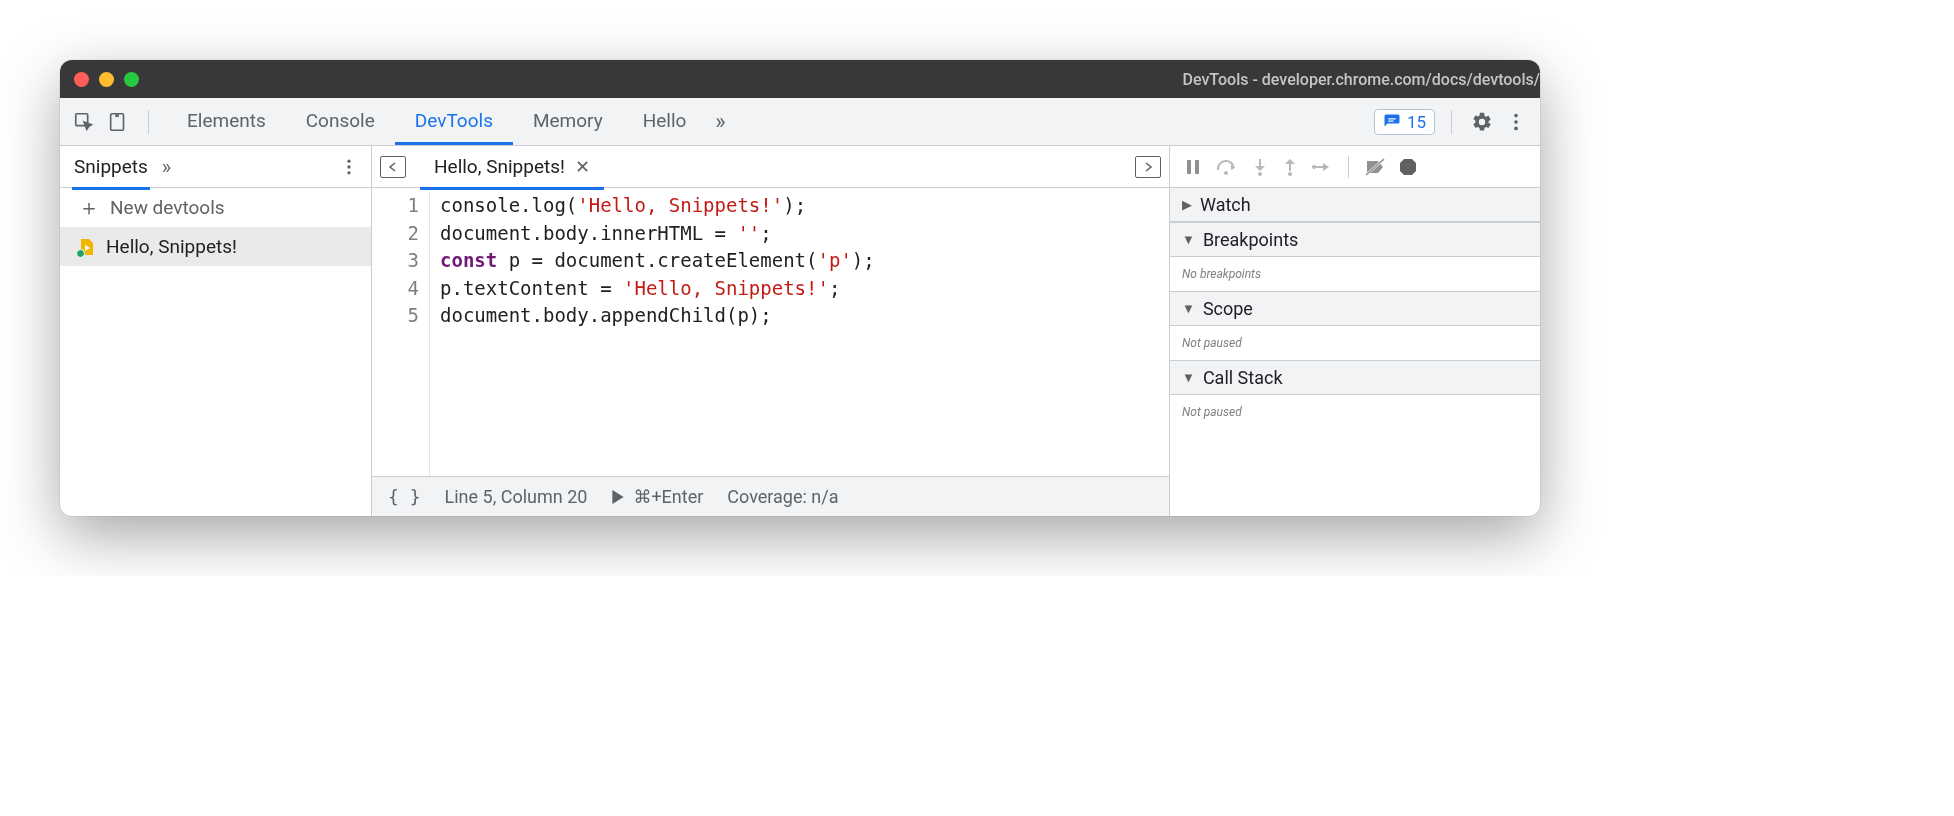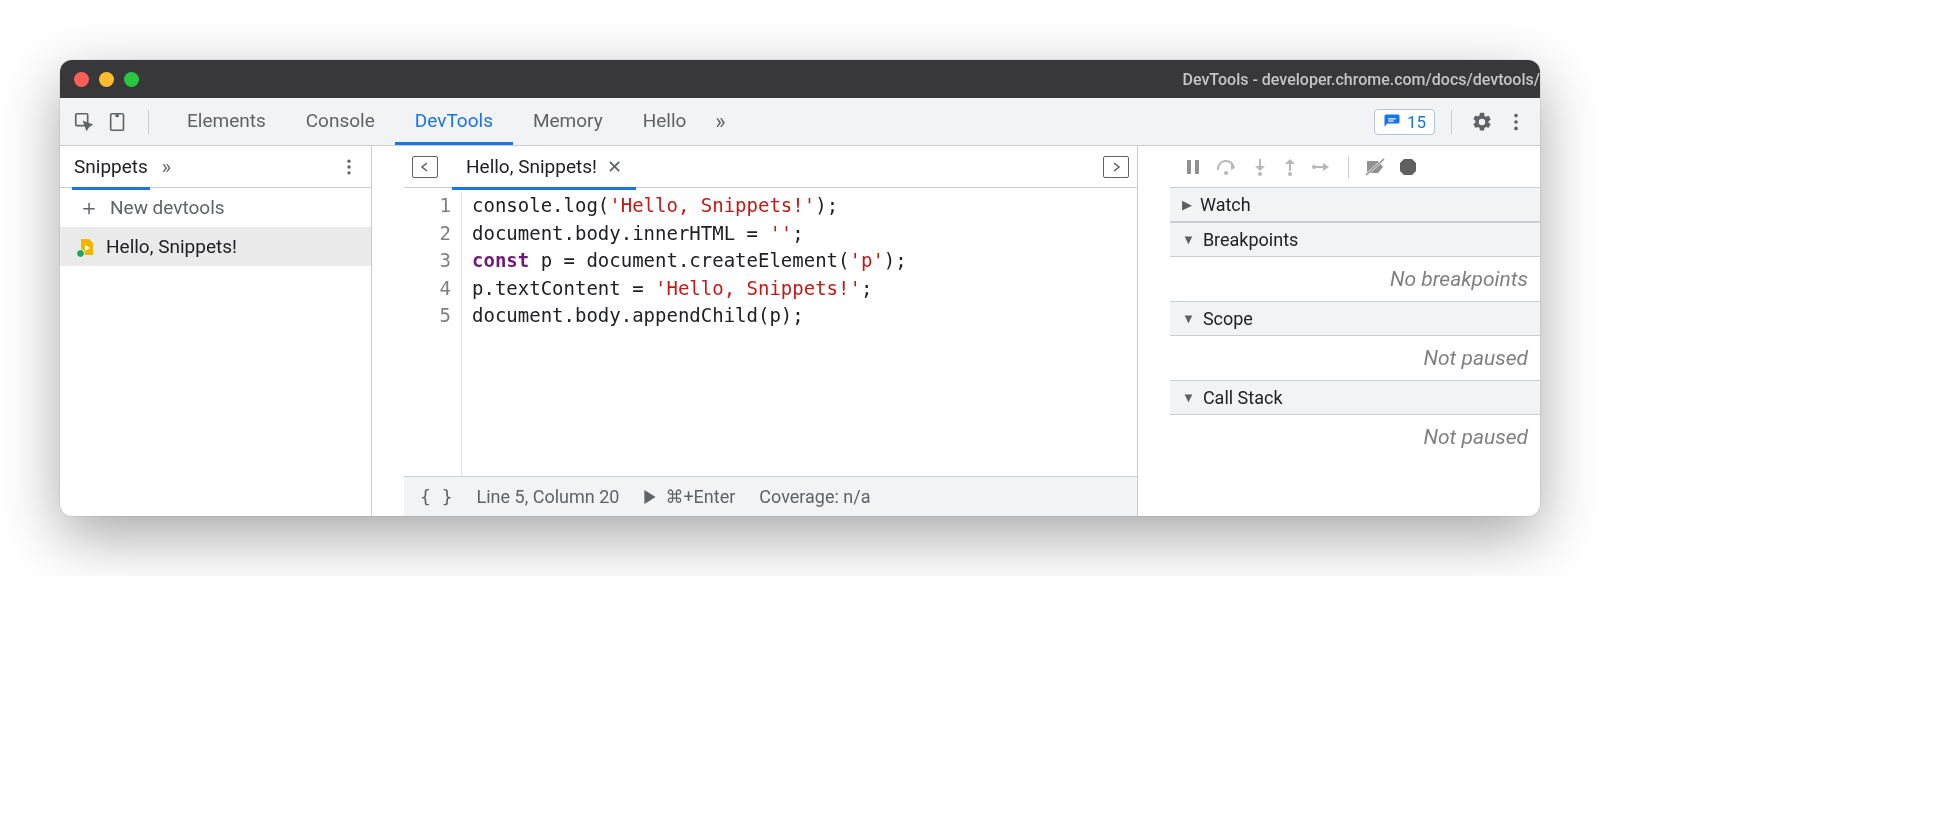--- a/index.html
+++ b/index.html
@@ -52,21 +52,21 @@
 .tab {
   padding: 0 20px; display: flex; align-items: center; color: #5f6368; font-size: 19px;
   cursor: pointer; border-bottom: 3px solid transparent;
 }
 .tab.active { color: #1a73e8; border-bottom-color: #1a73e8; }
 .toolbar-right { margin-left: auto; display: flex; align-items: center; gap: 6px; }
 .issues-badge {
   display: flex; align-items: center; gap: 6px; border: 1px solid #b8c2d6;
   border-radius: 4px; padding: 2px 8px; color: #1a73e8; font-size: 17px; background: #fff;
 }
-.main { display: flex; height: 370px; gap: 32px; }
+.main { display: flex; height: 370px; }
 .sidebar {
   width: 312px; border-right: 1px solid #cacdd1; display: flex; flex-direction: column;
 }
 .sidebar-header {
   height: 42px; display: flex; align-items: center; padding: 0 12px;
   border-bottom: 1px solid #cacdd1; gap: 12px;
 }
 .sidebar-tab {
   font-size: 19px; color: #202124; padding: 0 2px 9px 2px; border-bottom: 3px solid #1a73e8;
   margin-top: 12px;
@@ -118,21 +118,21 @@
   gap: 14px; padding: 0 14px; color: #919191;
 }
 .debug-toolbar .sep { width: 1px; height: 22px; background: #cacdd1; margin: 0 2px; }
 .section-header {
   background: #f1f3f4; border-top: 1px solid #cacdd1; border-bottom: 1px solid #cacdd1;
   padding: 6px 12px; display: flex; align-items: center; gap: 8px; font-size: 18px;
   cursor: pointer;
 }
 .section-header:first-of-type { border-top: none; }
 .section-body {
-  padding: 10px 12px; color: #808080; font-style: italic; text-align: right; font-size: 21px;
+  padding: 10px 12px; color: #808080; font-style: italic; text-align: left; font-size: 12px;
 }
 .tri { display: inline-block; color: #606060; font-size: 13px; }
 svg { display: block; }
 </style>
 </head>
 <body>
 
 <div class="window">
 
   <div class="titlebar">

